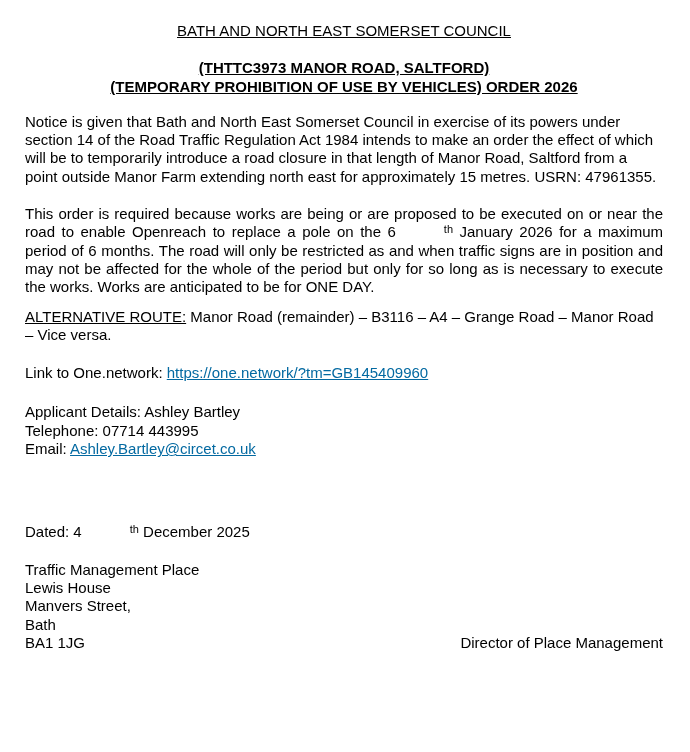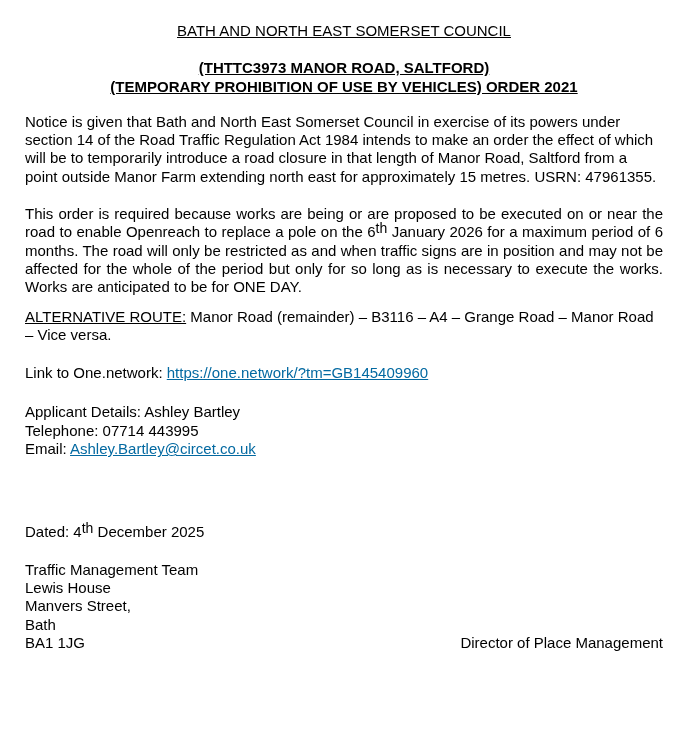--- a/index.html
+++ b/index.html
@@ -43,58 +43,58 @@
   .p-dated     { margin-top: 65px; }
   .footer {
     margin-top: 19px;
     display: flex;
     justify-content: space-between;
     align-items: flex-end;
   }
   .signature { text-align: right; }
   .b   { font-weight: normal; }
   .u   { text-decoration: underline; }
-  .sup { font-size: 14px; vertical-align: 4.5px; line-height: 0; }
+  .sup { font-size: 11px; vertical-align: 4.5px; line-height: 0; margin-left: 48px; }
   .link {
     color: #0369a1;
     text-decoration: underline;
     cursor: pointer;
   }
 </style>
 </head>
 <body>
 
 <div class="page">
 
   <h1 class="doc-title">BATH AND NORTH EAST SOMERSET COUNCIL</h1>
 
   <div class="doc-subtitle">
     <div>(THTTC3973 MANOR ROAD, SALTFORD)</div>
-    <div>(TEMPORARY PROHIBITION OF USE BY VEHICLES) ORDER 2021</div>
+    <div>(TEMPORARY PROHIBITION OF USE BY VEHICLES) ORDER 2026</div>
   </div>
 
   <p class="para p-notice"><span>Notice is given that Bath and North East Somerset Council in exercise of its powers under section 14 of the Road Traffic Regulation Act 1984 intends to make an order the effect of which will be to temporarily introduce a road closure in that length of Manor Road, Saltford from a point outside Manor Farm extending north east for approximately 15 metres. </span><span class="b">USRN:</span><span> 47961355.</span></p>
 
   <p class="para p-reason"><span>This order is required because works are being or are proposed to be executed on or near the road to enable Openreach to replace a pole on the </span><span class="b">6</span><span class="b sup">th</span><span class="b"> January 2026</span><span> for a maximum period of </span><span class="b">6 months</span><span>. The road will only be restricted as and when traffic signs are in position and may not be affected for the whole of the period but only for so long as is necessary to execute the works. Works are anticipated to be for </span><span class="b">ONE DAY.</span></p>
 
   <p class="para p-alt"><span class="u">ALTERNATIVE ROUTE:</span><span> Manor Road (remainder) – B3116 – A4 – Grange Road – Manor Road – Vice versa.</span></p>
 
   <p class="para p-link"><span>Link to One.network: </span><a class="link" href="#">https://one.network/?tm=GB145409960</a></p>
 
   <div class="para p-applicant">
     <div>Applicant Details: Ashley Bartley</div>
     <div>Telephone: 07714 443995</div>
     <div><span>Email: </span><a class="link" href="#">Ashley.Bartley@circet.co.uk</a></div>
   </div>
 
   <p class="para p-dated"><span>Dated: 4</span><span class="sup">th</span><span> December 2025</span></p>
 
   <div class="footer">
     <div class="address">
-      <div>Traffic Management Team</div>
+      <div>Traffic Management Place</div>
       <div>Lewis House</div>
       <div>Manvers Street,</div>
       <div>Bath</div>
       <div>BA1 1JG</div>
     </div>
     <div class="signature">
       <div>Director of Place Management</div>
     </div>
   </div>
 

